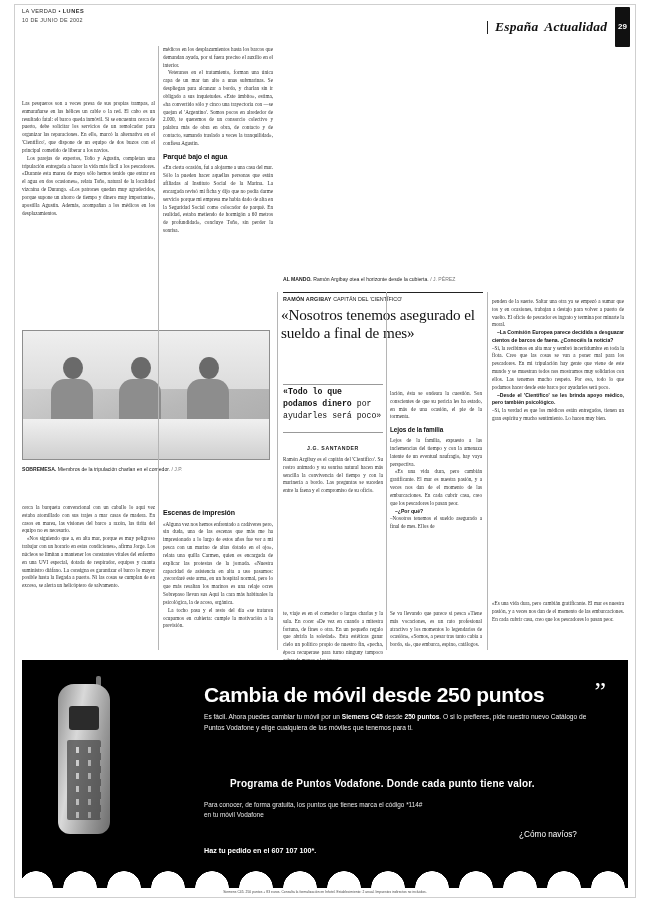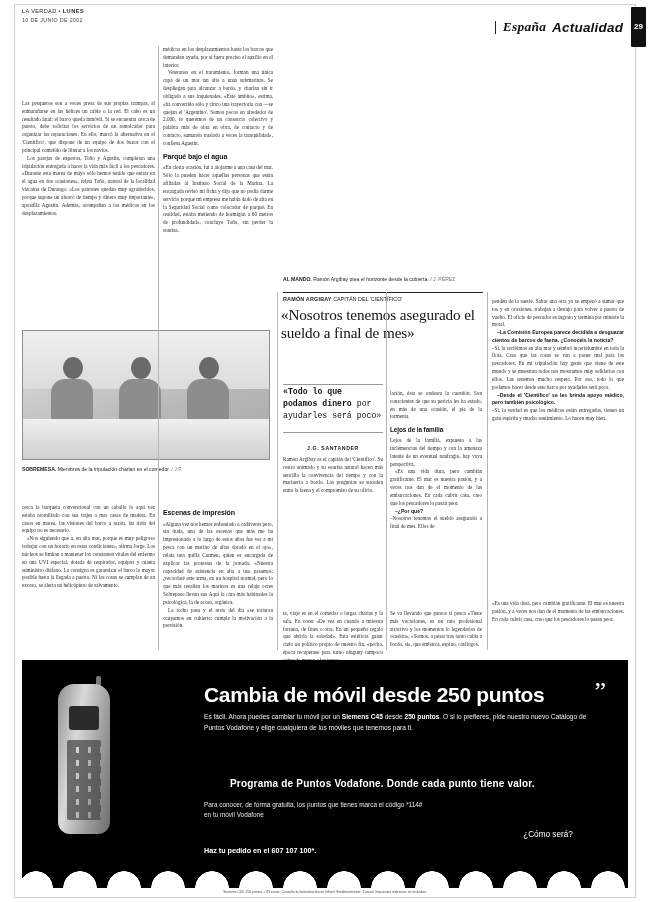--- a/index.html
+++ b/index.html
@@ -7,21 +7,21 @@
     width: 650px; height: 902px;
     background: #ffffff;
     font-family: "Liberation Serif", serif;
     color: #1a1a1a;
     overflow: hidden;
   }
   .page { position: relative; width: 650px; height: 902px; padding: 0; }
 
   
   .masthead {
-    position: absolute; left: 22px; top: 8px; right: 4px; height: 26px;
+    position: absolute; left: 22px; top: 8px; right: 20px; height: 26px;
   }
   .mh-left { position:absolute; left:0; top:0; line-height: 1.25; }
   .mh-paper {
     font-family: "Liberation Sans", sans-serif;
     font-size: 5.6px; letter-spacing: 0.35px; color:#2a2a2a; font-weight:400;
   }
   .mh-paper b { font-weight: 700; letter-spacing:0.5px; }
   .mh-date {
     font-family: "Liberation Sans", sans-serif;
     font-size: 5.4px; letter-spacing: 0.3px; color:#444; margin-top:2px;
@@ -29,21 +29,21 @@
   .mh-right {
     position:absolute; right:0; top:-1px;
     display:flex; align-items:center; gap:6px;
   }
   .mh-rule { width:1px; height:13px; background:#222; margin-right:1px;}
   .mh-sec {
     font-family:"Liberation Serif", serif; font-style:italic;
     font-size:13.5px; font-weight:700; color:#111; letter-spacing:0.2px;
   }
   .mh-sec2 {
-    font-family:Liberation Sans, sans-serif; font-style:italic;
+    font-family:Liberation Serif, serif; font-style:italic;
     font-size:13.5px; font-weight:700; color:#111; letter-spacing:0.2px;
   }
   .mh-page {
     background:#111; color:#fff; font-family:"Liberation Sans", sans-serif;
     font-size:8px; font-weight:700; padding:16px 3px; line-height:1;
     border-radius:1px; margin-left:2px;
   }
 
   
   .headline {
@@ -477,20 +477,20 @@
     <div class="ad-quote">”</div>
 
     <div class="ad-sub">
       <span>Es fácil. Ahora puedes cambiar tu móvil por un </span><b>Siemens C45</b><span> desde </span><b>250 puntos</b><span>. O si lo prefieres, pide nuestro nuevo Catálogo de Puntos Vodafone y elige cualquiera de los móviles que tenemos para ti.</span>
     </div>
 
     <div class="ad-prog">Programa de Puntos Vodafone. Donde cada punto tiene valor.</div>
     <div class="ad-info">Para conocer, de forma gratuita, los puntos que tienes marca el código *114# en tu móvil Vodafone</div>
     <div class="ad-order">Haz tu pedido en el 607 107 100*.</div>
 
-    <div class="ad-tag">¿Cómo será?</div>
+    <div class="ad-tag">¿Cómo navíos?</div>
 
     <div class="ad-scallop"></div>
   </div>
 
   <div class="ad-fine">Siemens C45. 250 puntos + 83 euros. Consulta la formalización en Infotel. Establecimiento: 2 anual. Impuestos indirectos no incluidos.</div>
 
 </div>
 
 </body></html>

